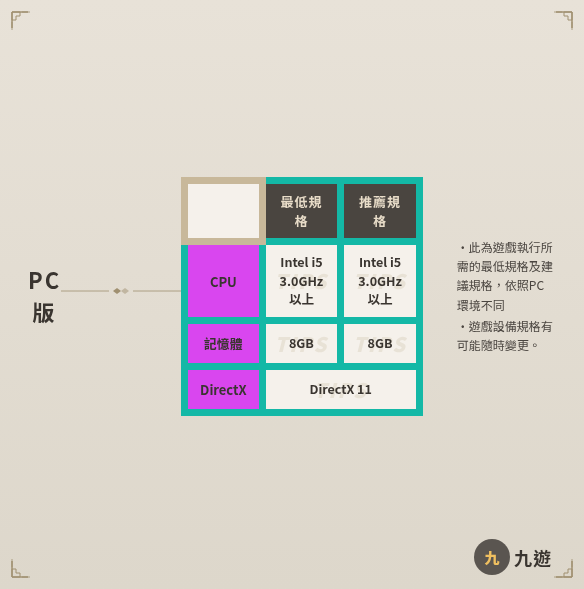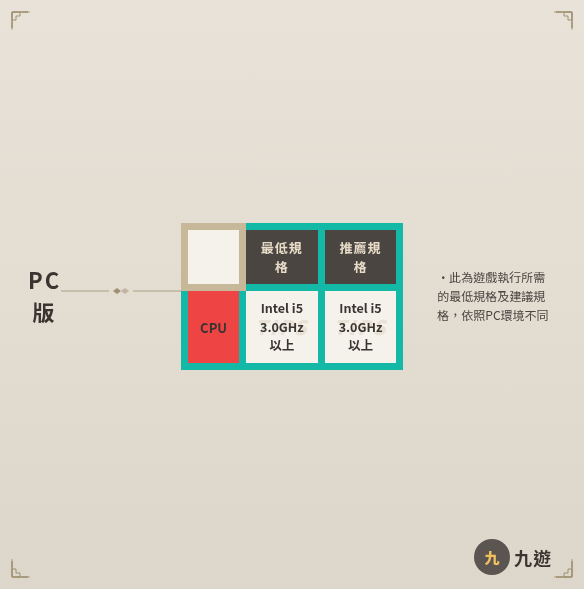--- a/index.html
+++ b/index.html
@@ -87,21 +87,21 @@
       border-color: #c8b89a;
     }
 
     .spec-table td.row-label {
       font-weight: bold;
       font-size: 13px;
       color: #3a3530;
       padding: 10px 12px;
       width: 90px;
       text-align: center;
-      background: #ef4444;
+      background: #d946ef;
     }
 
     .spec-table td.cell-value {
       font-size: 12.5px;
       color: #3a3530;
       padding: 8px 14px;
       line-height: 1.5;
     }
 
     
@@ -229,29 +229,48 @@
         <td class="cell-value cell-with-watermark">
           <div class="watermark">TIPS</div>
           <span class="cell-text">Intel i5 3.0GHz以上</span>
         </td>
         <td class="cell-value cell-with-watermark">
           <div class="watermark">TIPS</div>
           <span class="cell-text">Intel i5 3.0GHz以上</span>
         </td>
       </tr>
 
-
-
-
+      <tr>
+        <td class="row-label">記憶體</td>
+        <td class="cell-value cell-with-watermark">
+          <div class="watermark">TIPS</div>
+          <span class="cell-text">8GB</span>
+        </td>
+        <td class="cell-value cell-with-watermark">
+          <div class="watermark">TIPS</div>
+          <span class="cell-text">8GB</span>
+        </td>
+      </tr>
+
+
+
+      <tr>
+        <td class="row-label">DirectX</td>
+        <td class="cell-value cell-with-watermark" colspan="2">
+          <div class="watermark">TIPS</div>
+          <span class="cell-text">DirectX 11</span>
+        </td>
+      </tr>
 
     </tbody>
   </table>
 
   <div class="footnotes">
     <p>・此為遊戲執行所需的最低規格及建議規格，依照PC環境不同</p>
+    <p>・遊戲設備規格有可能隨時變更。</p>
   </div>
 
   <div class="bottom-logo">
     <div class="logo-circle">
       <span>九</span>
     </div>
     <span class="logo-text">九遊</span>
   </div>
 
 </div>

